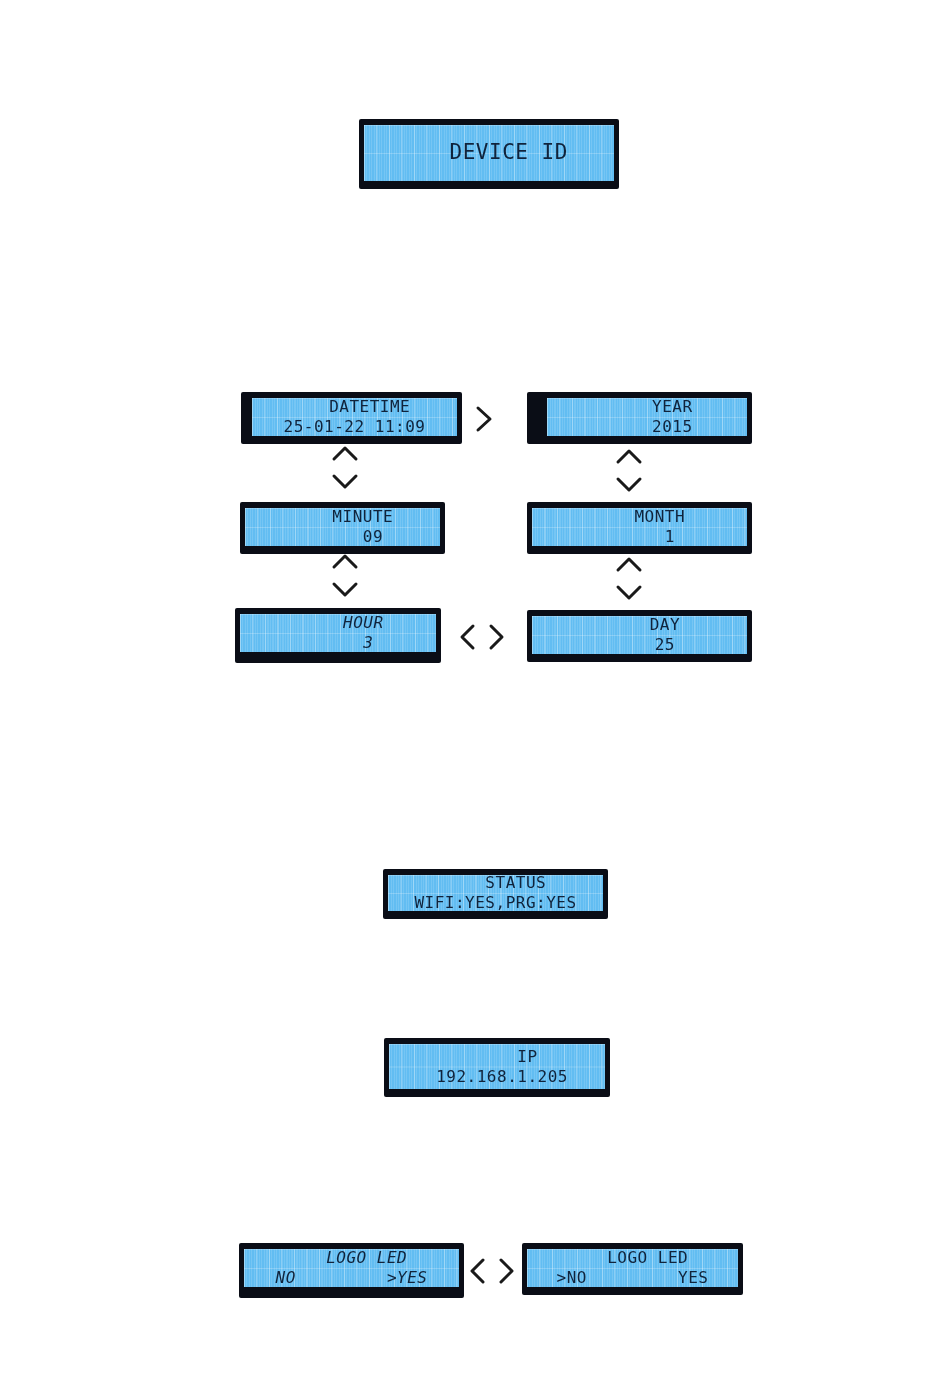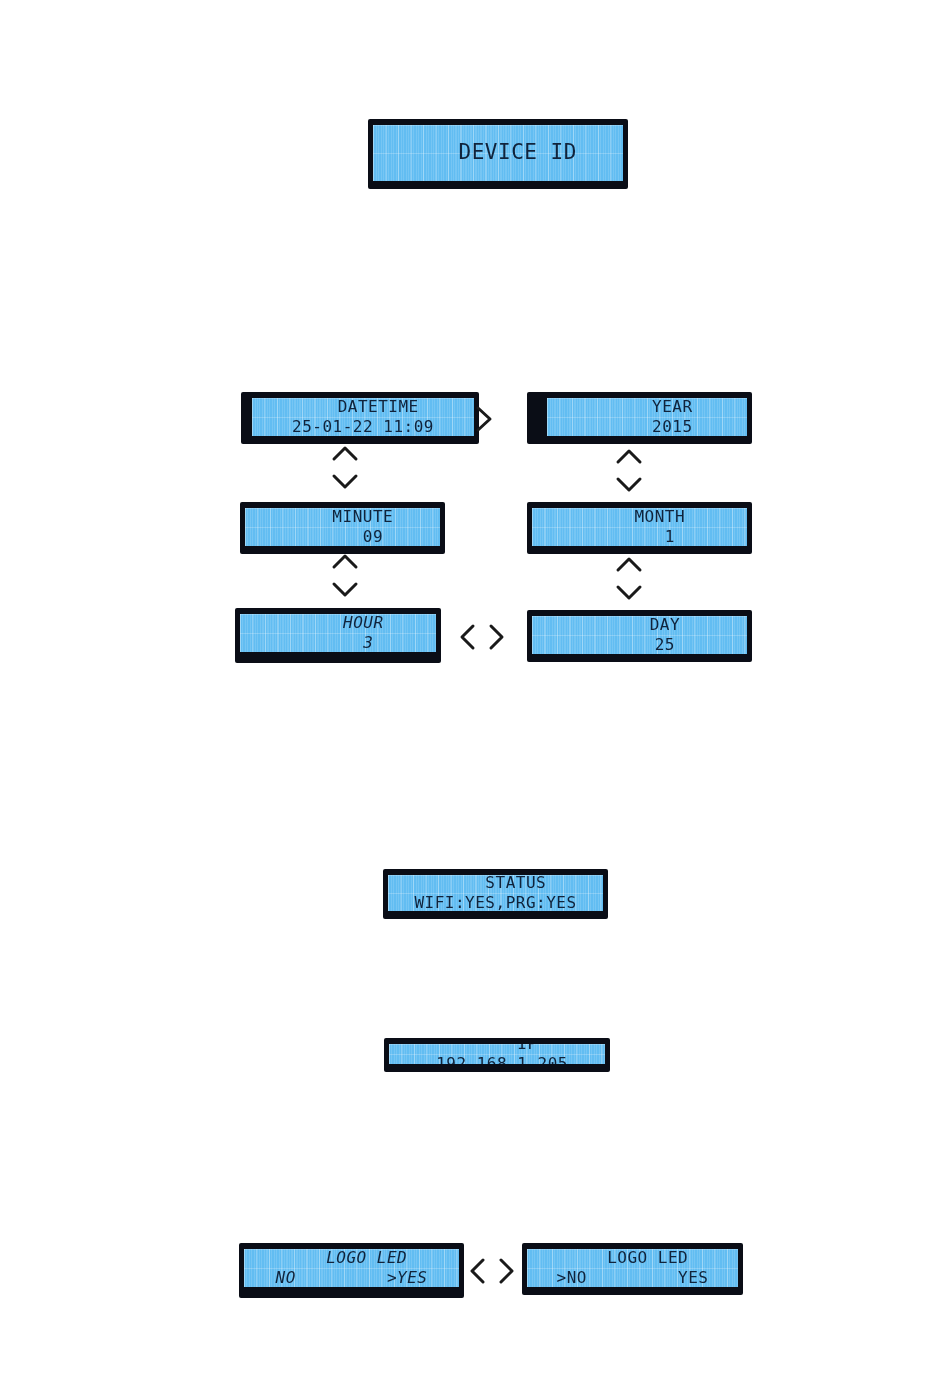--- a/index.html
+++ b/index.html
@@ -82,29 +82,29 @@
   
   .chev {
     position: absolute;
     display: block;
   }
   .chev svg { display: block; }
 </style>
 </head>
 <body>
 
-<div class="lcd w-big" style="left:359px; top:119px;margin-left:9px;">
+<div class="lcd w-big" style="left:359px; top:119px;">
   <div class="lcd-screen">
     <div class="lcd-rows">
       <div class="lcd-line">   DEVICE ID</div>
     </div>
   </div>
 </div>
 
-<div class="lcd w-std" style="left:241px; top:392px; width:238px;padding-left:11px;">
+<div class="lcd w-std" style="left:241px; top:392px; width:221px;padding-left:11px;">
   <div class="lcd-screen">
     <div class="lcd-rows">
       <div class="lcd-line">   DATETIME</div>
       <div class="lcd-line">25-01-22 11:09</div>
     </div>
   </div>
 </div>
 
 <div class="chev" style="left:470px; top:400px;">
   <svg width="28" height="38" viewBox="0 0 28 38">
@@ -214,21 +214,21 @@
 
 <div class="lcd w-std" style="left:383px; top:842px; width:225px; height:50px;margin-top:27px;">
   <div class="lcd-screen">
     <div class="lcd-rows">
       <div class="lcd-line">    STATUS</div>
       <div class="lcd-line">WIFI:YES,PRG:YES</div>
     </div>
   </div>
 </div>
 
-<div class="lcd w-std" style="left:384px; top:1038px; width:226px; height:34px;">
+<div class="lcd w-std" style="left:384px; top:1038px; width:226px; height:59px;">
   <div class="lcd-screen">
     <div class="lcd-rows">
       <div class="lcd-line">      IP</div>
       <div class="lcd-line"> 192.168.1.205</div>
     </div>
   </div>
 </div>
 
 <div class="lcd w-std thick" style="left:239px; top:1243px; width:225px; height:55px;">
   <div class="lcd-screen">

